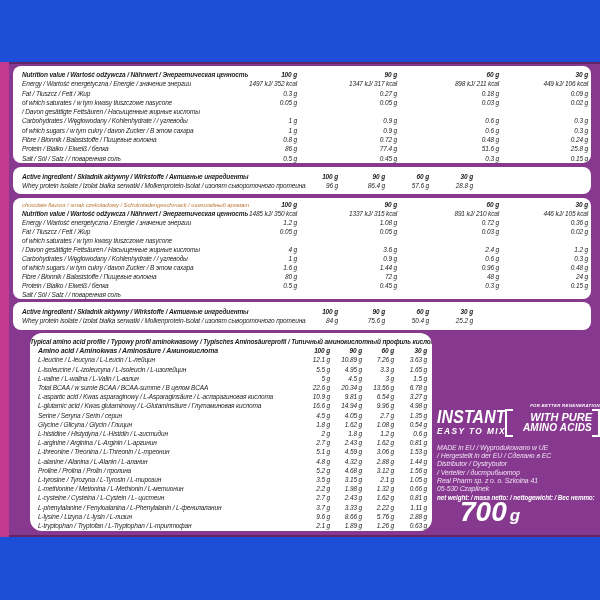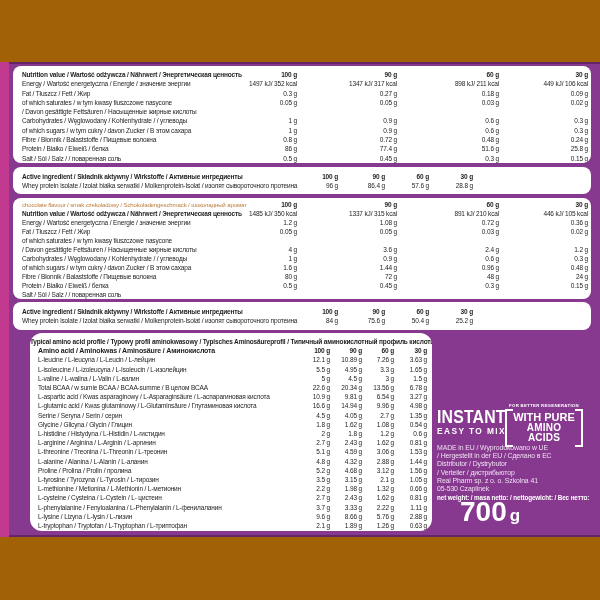--- a/index.html
+++ b/index.html
@@ -1,17 +1,17 @@
 <!DOCTYPE html>
 <html><head>
 <meta charset="utf-8">
 <style>
   *{margin:0;padding:0;box-sizing:border-box}
   html,body{width:600px;height:600px;background:#ffffff;font-family:"Liberation Sans",sans-serif;}
-  .stage{position:relative;width:600px;height:600px;overflow:hidden;background:#a16207;}
+  .stage{position:relative;width:600px;height:600px;overflow:hidden;background:#1d4ed8;font-style:italic;}
   .band{position:absolute;left:0;top:62px;width:600px;height:475px;background:#87398f;border-top:2px solid #662468;border-bottom:2px solid #662468;}
   .stripe{position:absolute;left:0;top:62px;width:9px;height:475px;background:#c23a90;}
   .card{position:absolute;background:#ffffff;border-radius:8px;color:#1d1d1b;overflow:hidden;}
   .trow{position:relative;line-height:9.3px;font-size:6.5px;white-space:nowrap;letter-spacing:-0.15px;}
   .c-card .trow{line-height:9px;}
   .amino-card .trow{line-height:9.2px;font-size:6.5px;}
   .lbl{padding-left:9px;}
   .amino-card .lbl{padding-left:8px;}
   .b{font-weight:bold;}
   .v{position:absolute;top:0;}
@@ -22,21 +22,21 @@
   
   .mv1{right:102px}.mv2{right:70px}.mv3{right:38px}.mv4{right:5px}
   
   .shift .v{transform:translateY(-9px);}
   .flav{color:#bd7c3c;font-size:6.1px;}
   .title-row{text-align:center;line-height:11px;font-size:6.2px;font-weight:bold;}
   
   .instant{position:absolute;left:437px;top:408px;color:#fff;transform:scaleX(0.88);transform-origin:left top;}
   .instant-1{font-size:18px;font-weight:bold;line-height:18px;letter-spacing:0.2px;}
   .instant-2{font-size:9.5px;font-weight:bold;line-height:10px;letter-spacing:1.6px;}
-  .badge{position:absolute;left:505px;top:403px;width:78px;color:#fff;text-align:center;}
+  .badge{position:absolute;left:505px;top:403px;width:95px;color:#fff;text-align:right;}
   .badge-top{font-size:4.3px;font-weight:bold;letter-spacing:0.3px;line-height:6px;}
   .badge-main{position:relative;padding:3px 8px 4px;}
   .badge-main::before{content:"";position:absolute;left:0;top:0;bottom:0;width:6px;border:2px solid #fff;border-right:none;}
   .badge-main::after{content:"";position:absolute;right:0;top:0;bottom:0;width:6px;border:2px solid #fff;border-left:none;}
   .badge-l1{font-size:11px;font-weight:bold;line-height:11px;}
   .badge-l2{font-size:10px;font-weight:bold;line-height:10px;letter-spacing:0.2px;}
   .address{position:absolute;left:437px;top:444px;color:#efe0f2;font-size:6.9px;line-height:8.2px;letter-spacing:-0.1px;white-space:nowrap;}
   .nwlabel{position:absolute;left:437px;top:494px;color:#fff;font-weight:bold;font-size:6.3px;letter-spacing:-0.1px;white-space:nowrap;}
   .weight{position:absolute;left:460px;top:499px;color:#fff;display:flex;align-items:baseline;}
   .weight-num{font-size:28px;line-height:26px;font-weight:bold;}

